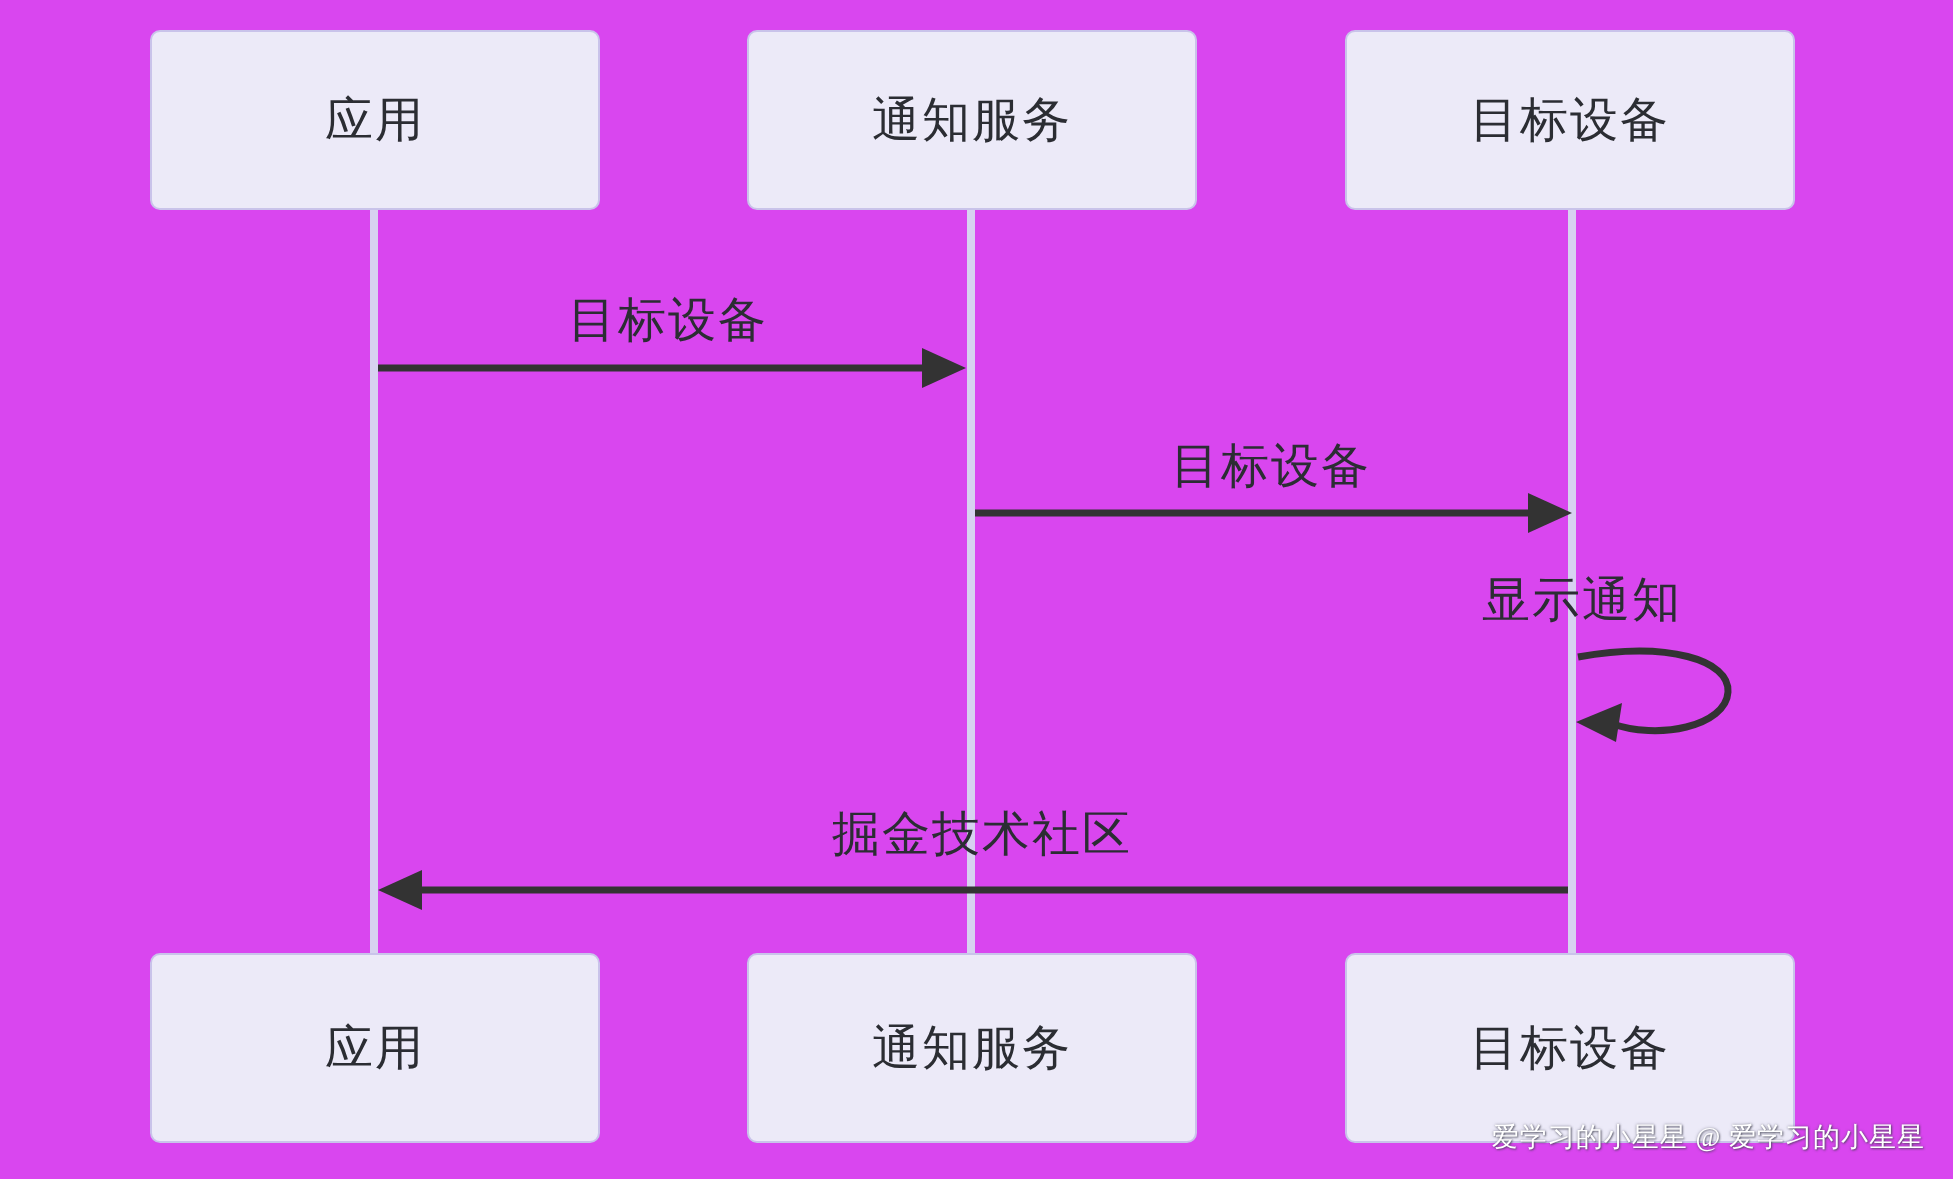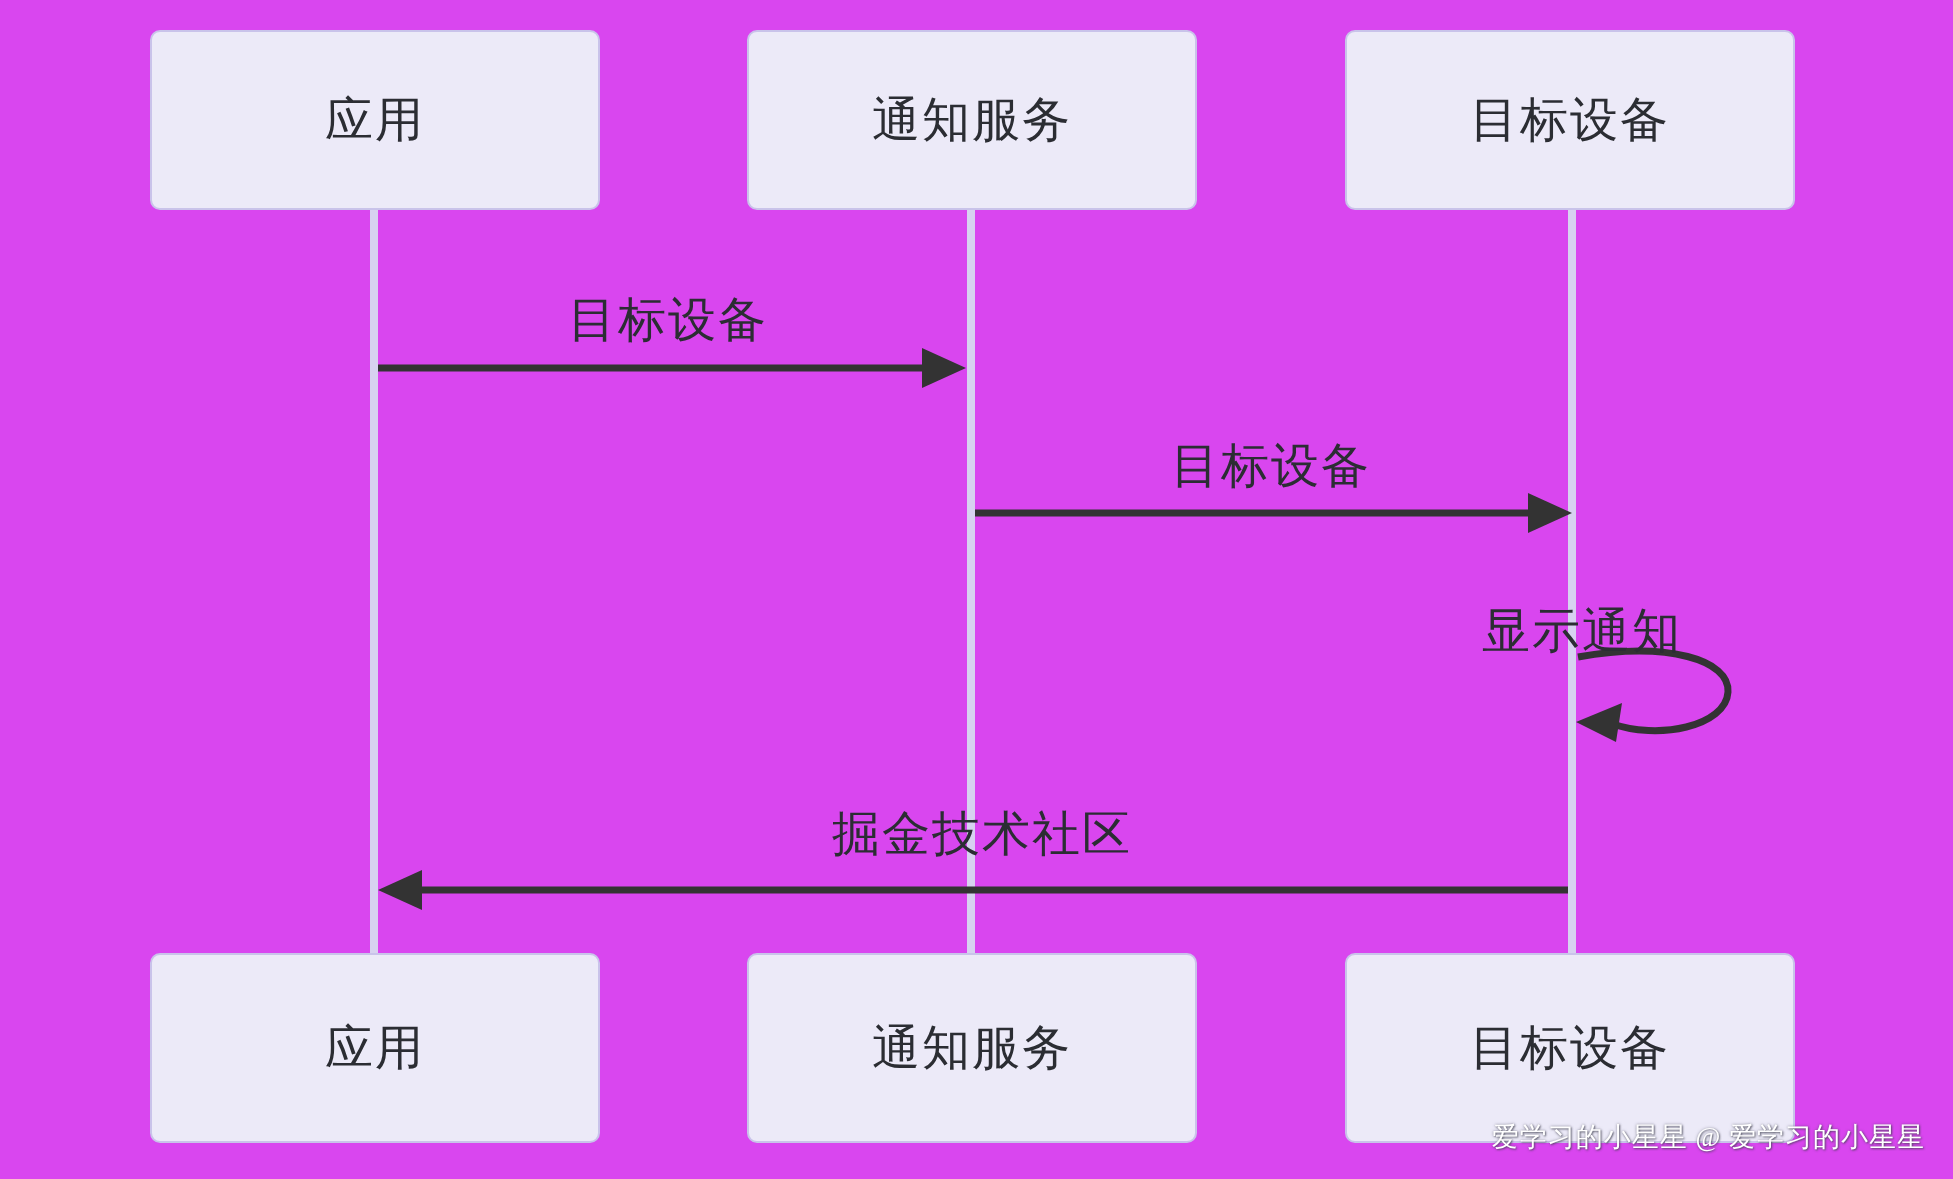--- a/index.html
+++ b/index.html
@@ -116,18 +116,18 @@
     </g>
 
     <g>
       <line class="arrow-line" x1="1568" y1="890" x2="418" y2="890"></line>
       <polygon class="arrow-head" points="378,890 422,870 422,910"></polygon>
     </g>
   </svg>
 
   <div class="msg-label" style="left:668px;  top:292px">目标设备</div>
   <div class="msg-label" style="left:1271px; top:438px">目标设备</div>
-  <div class="msg-label" style="left:1582px; top:603px">显示通知</div>
+  <div class="msg-label" style="left:1582px; top:572px">显示通知</div>
   <div class="msg-label" style="left:982px;  top:806px">掘金技术社区</div>
 
   <div class="watermark">爱学习的小星星 @ 爱学习的小星星</div>
 
 </div>
 
 </body></html>

